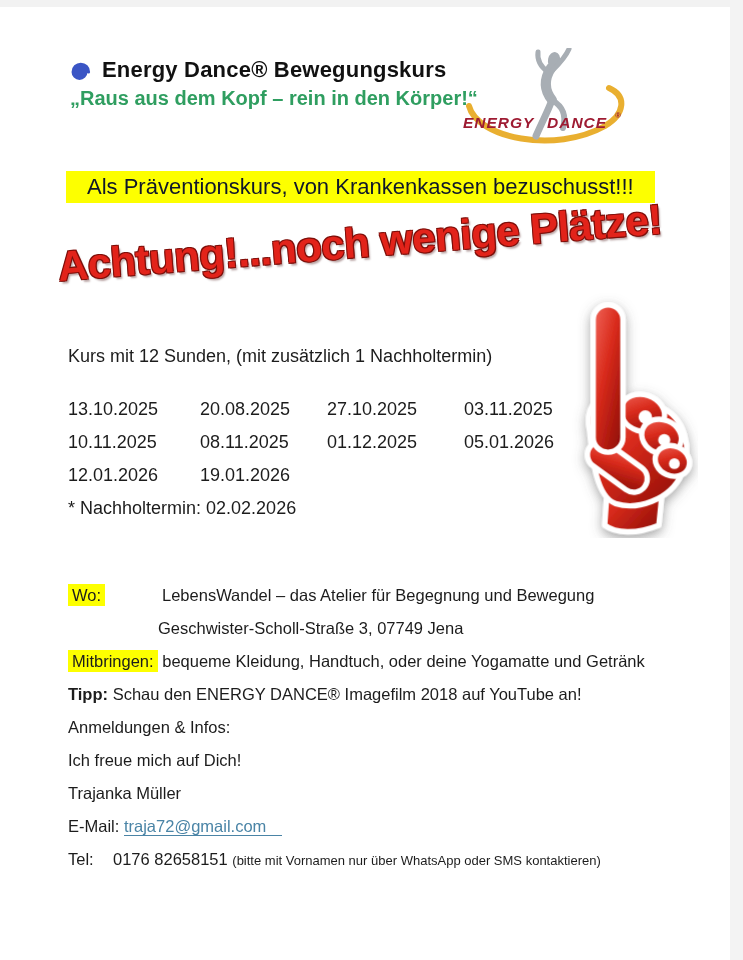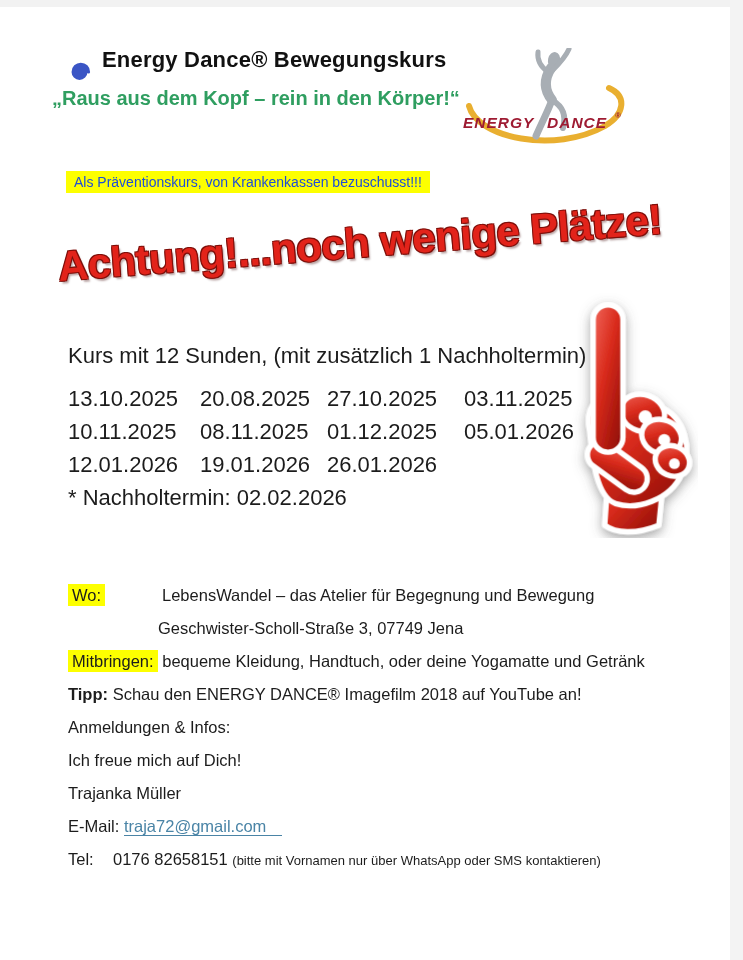--- a/index.html
+++ b/index.html
@@ -8,43 +8,43 @@
     position:relative; width:743px; height:960px; background:#ffffff;
     font-family:"Liberation Sans", sans-serif; color:#1c1c1c; overflow:hidden;
     margin:0 auto;
   }
   .abs { position:absolute; }
   .edge-top { left:0; top:0; width:743px; height:7px; background:#f2f2f2; }
   .edge-right { left:730px; top:0; width:13px; height:960px; background:#f3f3f3; }
 
   
   .spiral { left:66px; top:56px; width:30px; height:30px; }
-  .title { left:102px; top:47px; font-size:22px; font-weight:bold; color:#111; letter-spacing:.2px; }
-  .subtitle { left:52px; top:87px; font-size:20px; font-weight:bold; color:#2f9e60; }
+  .title { left:102px; top:57px; font-size:22px; font-weight:bold; color:#111; letter-spacing:.2px; }
+  .subtitle { left:70px; top:87px; font-size:20px; font-weight:bold; color:#2f9e60; }
 
   .brand-logo { left:455px; top:48px; width:190px; height:108px; }
 
   
-  .note { left:66px; top:171px; font-size:14px; color:#1d4ed8;
-          background:#fdff00; padding:3px 8px; white-space:nowrap; }
+  .note { left:66px; top:171px; font-size:22px; color:#0f172a;
+          background:#fdff00; padding:3px 21px; white-space:nowrap; }
 
   
   .headline {
     left:56px; top:243px; font-size:42px; font-weight:bold; color:#e2231a;
     white-space:nowrap; transform:rotate(-4.5deg); transform-origin:left top;
     letter-spacing:-.5px;
     text-shadow:1px 1px 0 #7e0f0a, -1px 1px 0 #7e0f0a, 1px -1px 0 #7e0f0a, -1px -1px 0 #7e0f0a, 2px 3px 2px rgba(60,0,0,.35);
   }
 
   
-  .course { left:68px; top:345px; width:540px; font-size:22px; }
+  .course { left:68px; top:345px; width:540px; font-size:18px; }
   .row { height:33px; line-height:22px; }
   .sched-wrap { border-bottom:2px solid #161616; padding-bottom:2px; font-weight:bold; }
   .sched-gap { display:inline-block; width:36px; }
-  .dates-grid { display:grid; grid-template-columns:132px 127px 137px auto; margin-top:10px; }
+  .dates-grid { display:grid; grid-template-columns:132px 127px 137px auto; margin-top:20px; }
   .dates-grid span { height:33px; line-height:22px; }
 
   
   .hand { left:556px; top:292px; width:142px; height:246px; }
 
   
   .details { left:68px; top:584px; width:640px; font-size:16.5px; }
   .hl { background:#fdff00; padding:2px 4px; }
   .label-col { display:inline-block; width:94px; }
   .indent { padding-left:90px; }
@@ -93,21 +93,20 @@
       <span>13.10.2025</span>
       <span>20.08.2025</span>
       <span>27.10.2025</span>
       <span>03.11.2025</span>
       <span>10.11.2025</span>
       <span>08.11.2025</span>
       <span>01.12.2025</span>
       <span>05.01.2026</span>
       <span>12.01.2026</span>
       <span>19.01.2026</span>
-      <span>26.01.2026</span>
     </div>
     <div class="row">* Nachholtermin: 02.02.2026</div>
   </div>
 
   <svg class="abs hand" viewBox="0 0 210 350">
     <defs>
       <linearGradient id="handGrad" x1="0" y1="0" x2="0.9" y2="1">
         <stop offset="0" stop-color="#f2685c"></stop>
         <stop offset="0.45" stop-color="#d92b1c"></stop>
         <stop offset="1" stop-color="#8e0d06"></stop>

